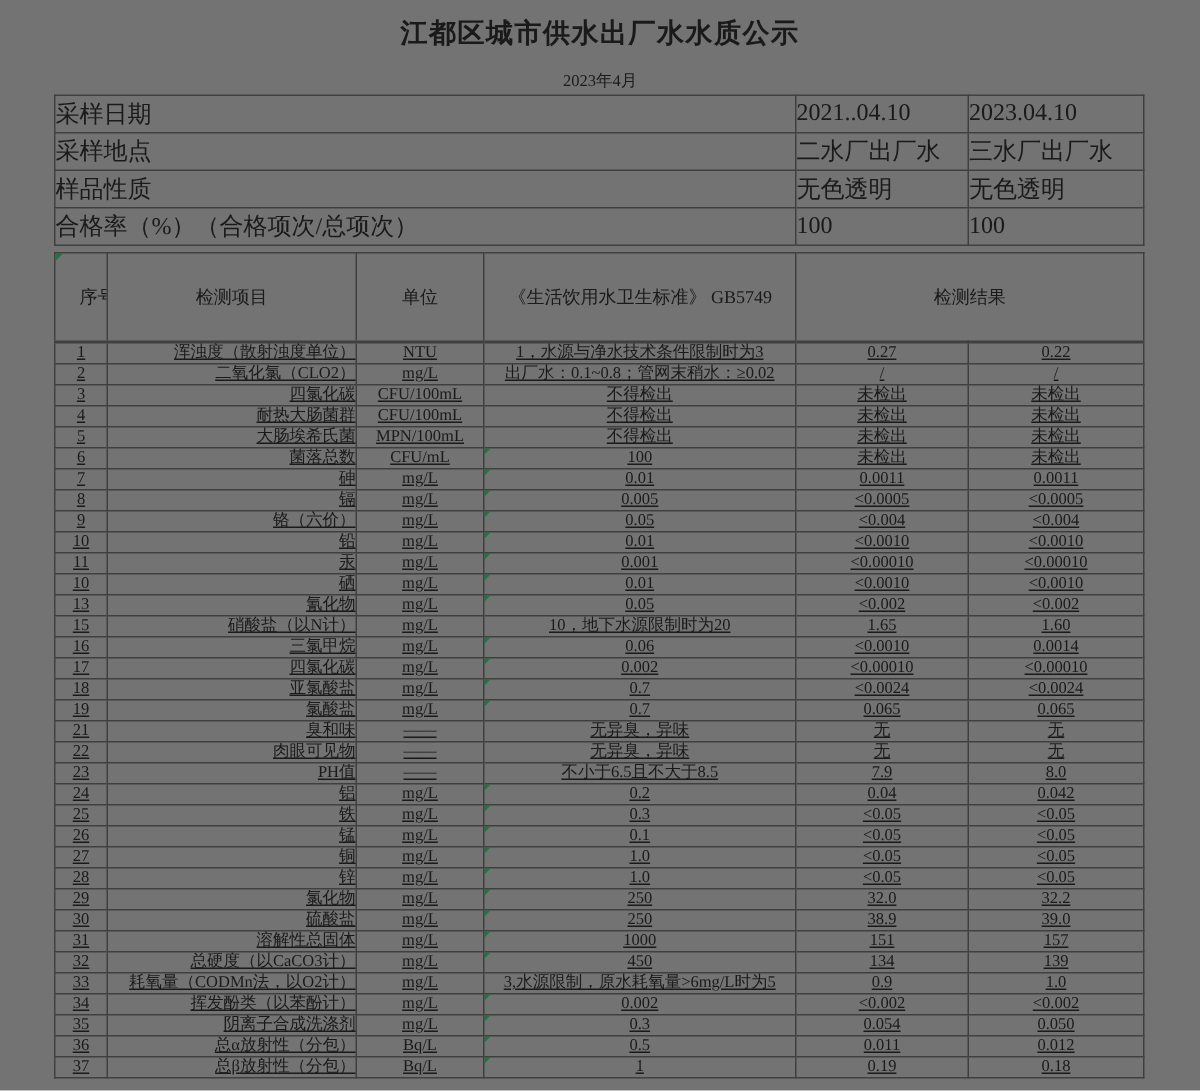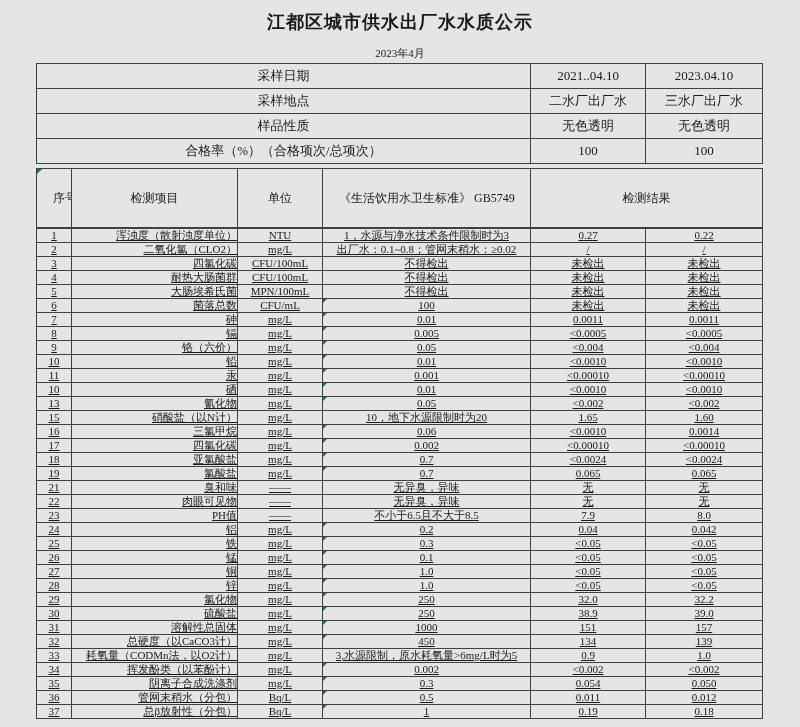--- a/index.html
+++ b/index.html
@@ -2,35 +2,35 @@
 <html style="--flag: #217346; --border: #404040; --text: #1a1a1a;"><head>
 <meta charset="utf-8">
 <style>
   :root{
     --flag:#217346;
     --border:#404040;
     --text:#1a1a1a;
   }
   html,body{margin:0;padding:0;background:#fff;}
   .page{
-    position:relative;width:800px;height:727px;background:#e5e5e5;overflow:hidden;
+    position:relative;width:800px;height:727px;background:#737373;overflow:hidden;
     font-family:"Liberation Serif","DejaVu Serif",serif;color:var(--text);
   }
   .title{
     position:absolute;top:10px;left:0;width:100%;text-align:center;
     font-size:18px;font-weight:bold;margin:0;letter-spacing:1px;
   }
   .subtitle{
     position:absolute;top:46px;left:0;width:100%;text-align:center;font-size:11px;
   }
   table{border-collapse:collapse;table-layout:fixed;}
   .info-table{position:absolute;left:36px;top:63px;width:726px;}
   .info-table td{
-    border:1px solid var(--border);height:24px;text-align:center;
-    font-size:13px;padding:0;overflow:hidden;white-space:nowrap;
+    border:1px solid var(--border);height:24px;text-align:left;
+    font-size:16px;padding:0;overflow:hidden;white-space:nowrap;
   }
   .main-table{position:absolute;left:36px;top:168px;width:726px;}
   .main-table th{
     border:1px solid var(--border);border-bottom:2px solid var(--border);
     height:26px;font-size:12px;font-weight:normal;padding:16px;
     text-align:center;overflow:hidden;white-space:nowrap;position:relative;
   }
   .main-table td{
     border:1px solid var(--border);height:13px;line-height:13px;font-size:11px;
     text-align:center;padding:0;overflow:visible;white-space:nowrap;
@@ -359,21 +359,21 @@
         <tr>
           <td>35</td>
           <td class="item">阴离子合成洗涤剂</td>
           <td>mg/L</td>
           <td><span class="flag-tri"></span>0.3</td>
           <td>0.054</td>
           <td>0.050</td>
         </tr>
         <tr>
           <td>36</td>
-          <td class="item">管网末稍水（分包）</td>
+          <td class="item">总α放射性（分包）</td>
           <td>Bq/L</td>
           <td><span class="flag-tri"></span>0.5</td>
           <td>0.011</td>
           <td>0.012</td>
         </tr>
         <tr>
           <td>37</td>
           <td class="item">总β放射性（分包）</td>
           <td>Bq/L</td>
           <td><span class="flag-tri"></span>1</td>

